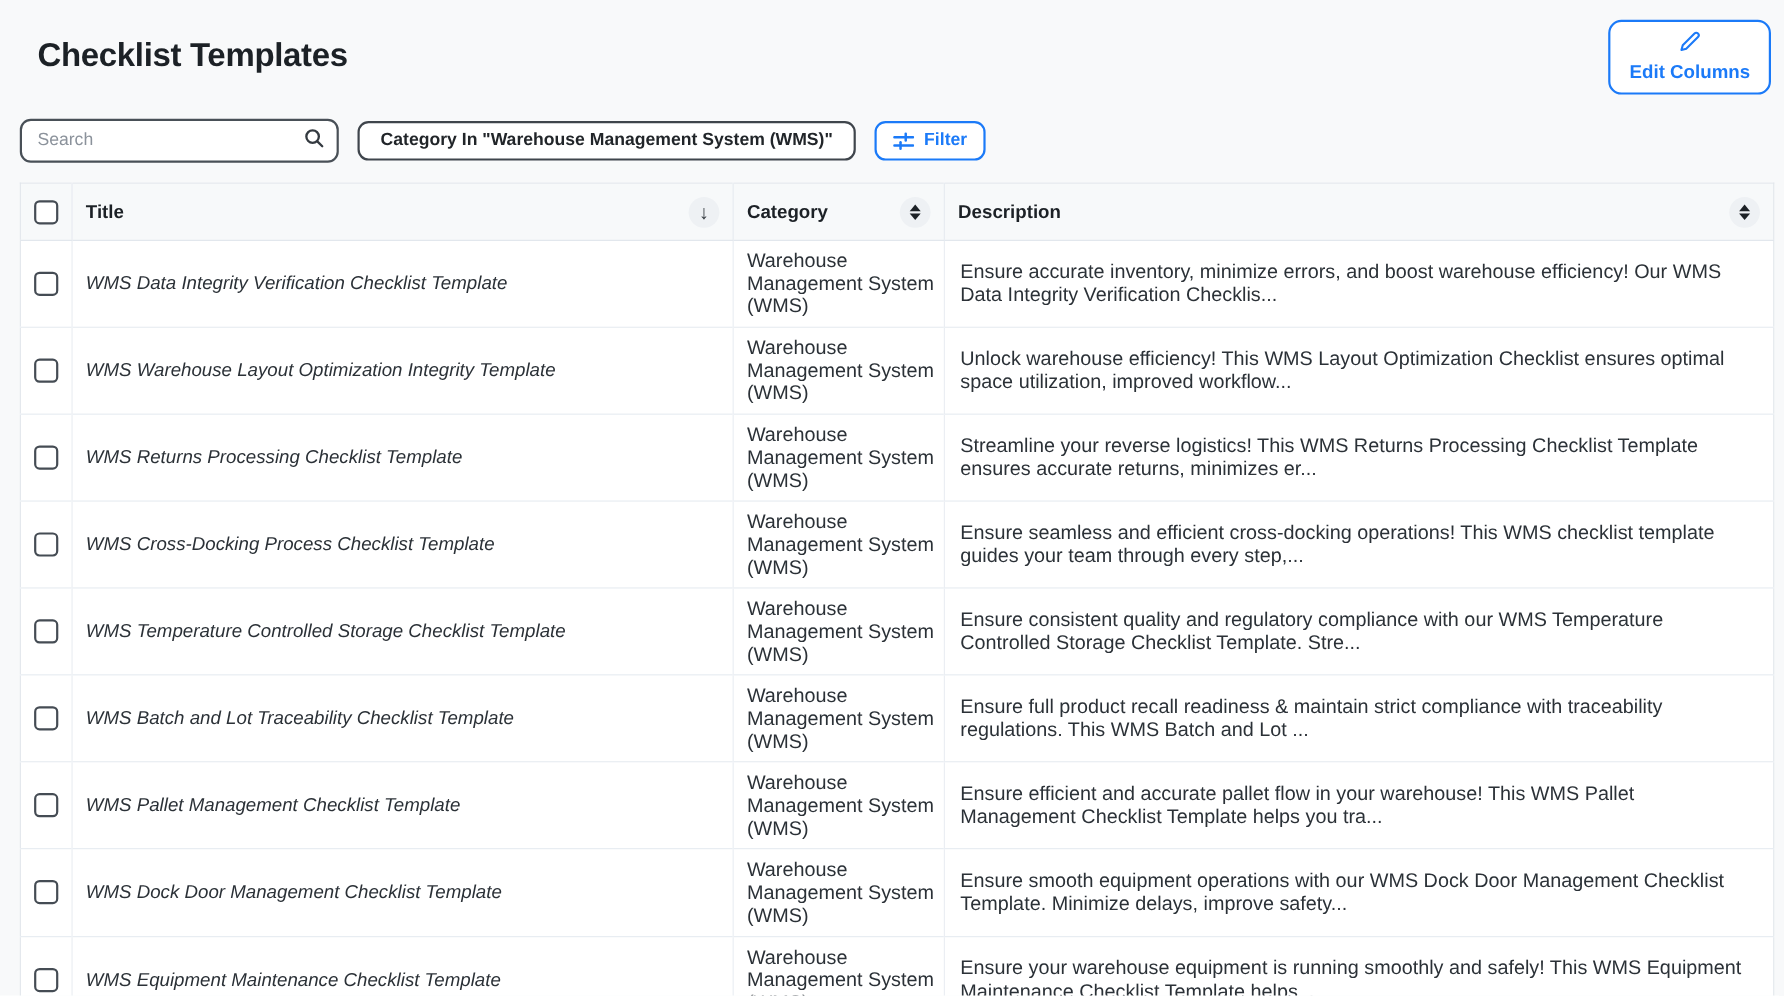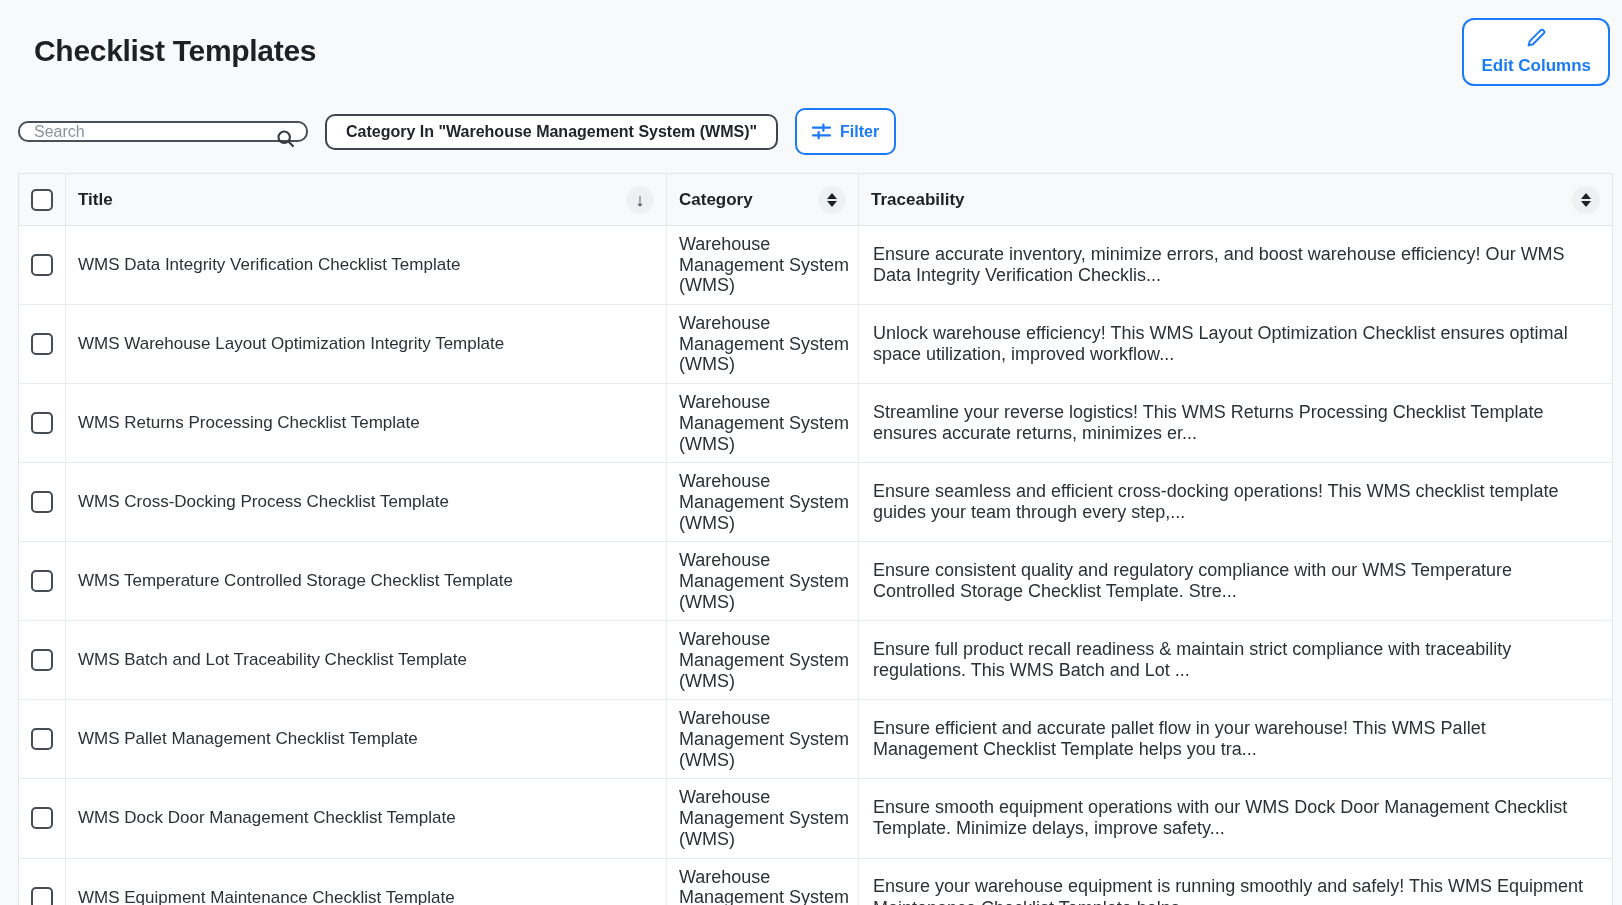--- a/index.html
+++ b/index.html
@@ -27,37 +27,37 @@
   }
   :root { --accent:#1b7af8; }
 
   
   .toolbar {
     display:flex; align-items:center; gap:17px;
     margin:22px 0 0 18px;
   }
   .search-wrap { position:relative; width:290px; }
   .search-input {
-    width:100%; height:21px;
+    width:100%; height:40px;
     border:2px solid #495057; border-radius:10px;
     background:#fff; padding:0 42px 0 14px;
     font-size:16px; font-family:inherit; color:#212529; outline:none;
   }
   .search-input::placeholder { color:#8b929b; }
   .search-icon {
     position:absolute; right:12px; top:7px; width:21px; height:21px; pointer-events:none;
   }
   .filter-chip {
     height:36px; display:inline-flex; align-items:center;
     border:2px solid #3f454c; border-radius:10px; background:#fff;
     padding:0 19px; font-weight:700; font-size:16px; color:#212529;
     white-space:nowrap;
   }
   .btn-filter {
-    height:47px; display:inline-flex; align-items:center; gap:9px;
+    height:36px; display:inline-flex; align-items:center; gap:9px;
     border:2px solid var(--accent); border-radius:10px; background:#fff;
     color:var(--accent); font-weight:700; font-size:16px; padding:0 15px;
     cursor:pointer; font-family:inherit;
   }
 
   
   .table-wrap { margin:18px 10px 0 18px; }
   table.templates {
     width:1594px; table-layout:fixed; border-collapse:collapse;
     background:#fff; border:1px solid #e1e6ec;
@@ -76,21 +76,21 @@
   thead th:first-child { border-left:none; }
   .th-flex { display:flex; align-items:center; justify-content:space-between; gap:4px; }
 
   tbody td {
     height:79px; vertical-align:middle;
     border-top:1px solid #e6ebf1; border-left:1px solid #e9edf2;
     padding:8px 12px;
     font-size:18px; color:#2b3137;
   }
   tbody td:first-child { border-left:none; }
-  td.cell-title { font-size:17px; }
+  td.cell-title { font-size:17px;font-style:italic; }
   td.cell-category { line-height:1.15; padding-right:8px; }
   td.cell-description { line-height:1.18; padding-left:14px; padding-right:26px; }
 
   .checkbox {
     display:block; width:22px; height:22px; margin:0 auto;
     border:2px solid #454c54; border-radius:5px; background:#fff; cursor:pointer;
   }
 
   .sort-circle {
     width:28px; height:28px; min-width:28px; border-radius:50%;
@@ -175,21 +175,21 @@
             <span class="sort-circle">
               <span class="updown">
                   <span class="tri-up"></span>
                   <span class="tri-down"></span>
                 </span>
             </span>
           </div>
         </th>
         <th>
           <div class="th-flex">
-            <span>Traceability</span>
+            <span>Description</span>
             <span class="sort-circle">
               <span class="updown">
                   <span class="tri-up"></span>
                   <span class="tri-down"></span>
                 </span>
             </span>
           </div>
         </th>
       </tr>
     </thead>

